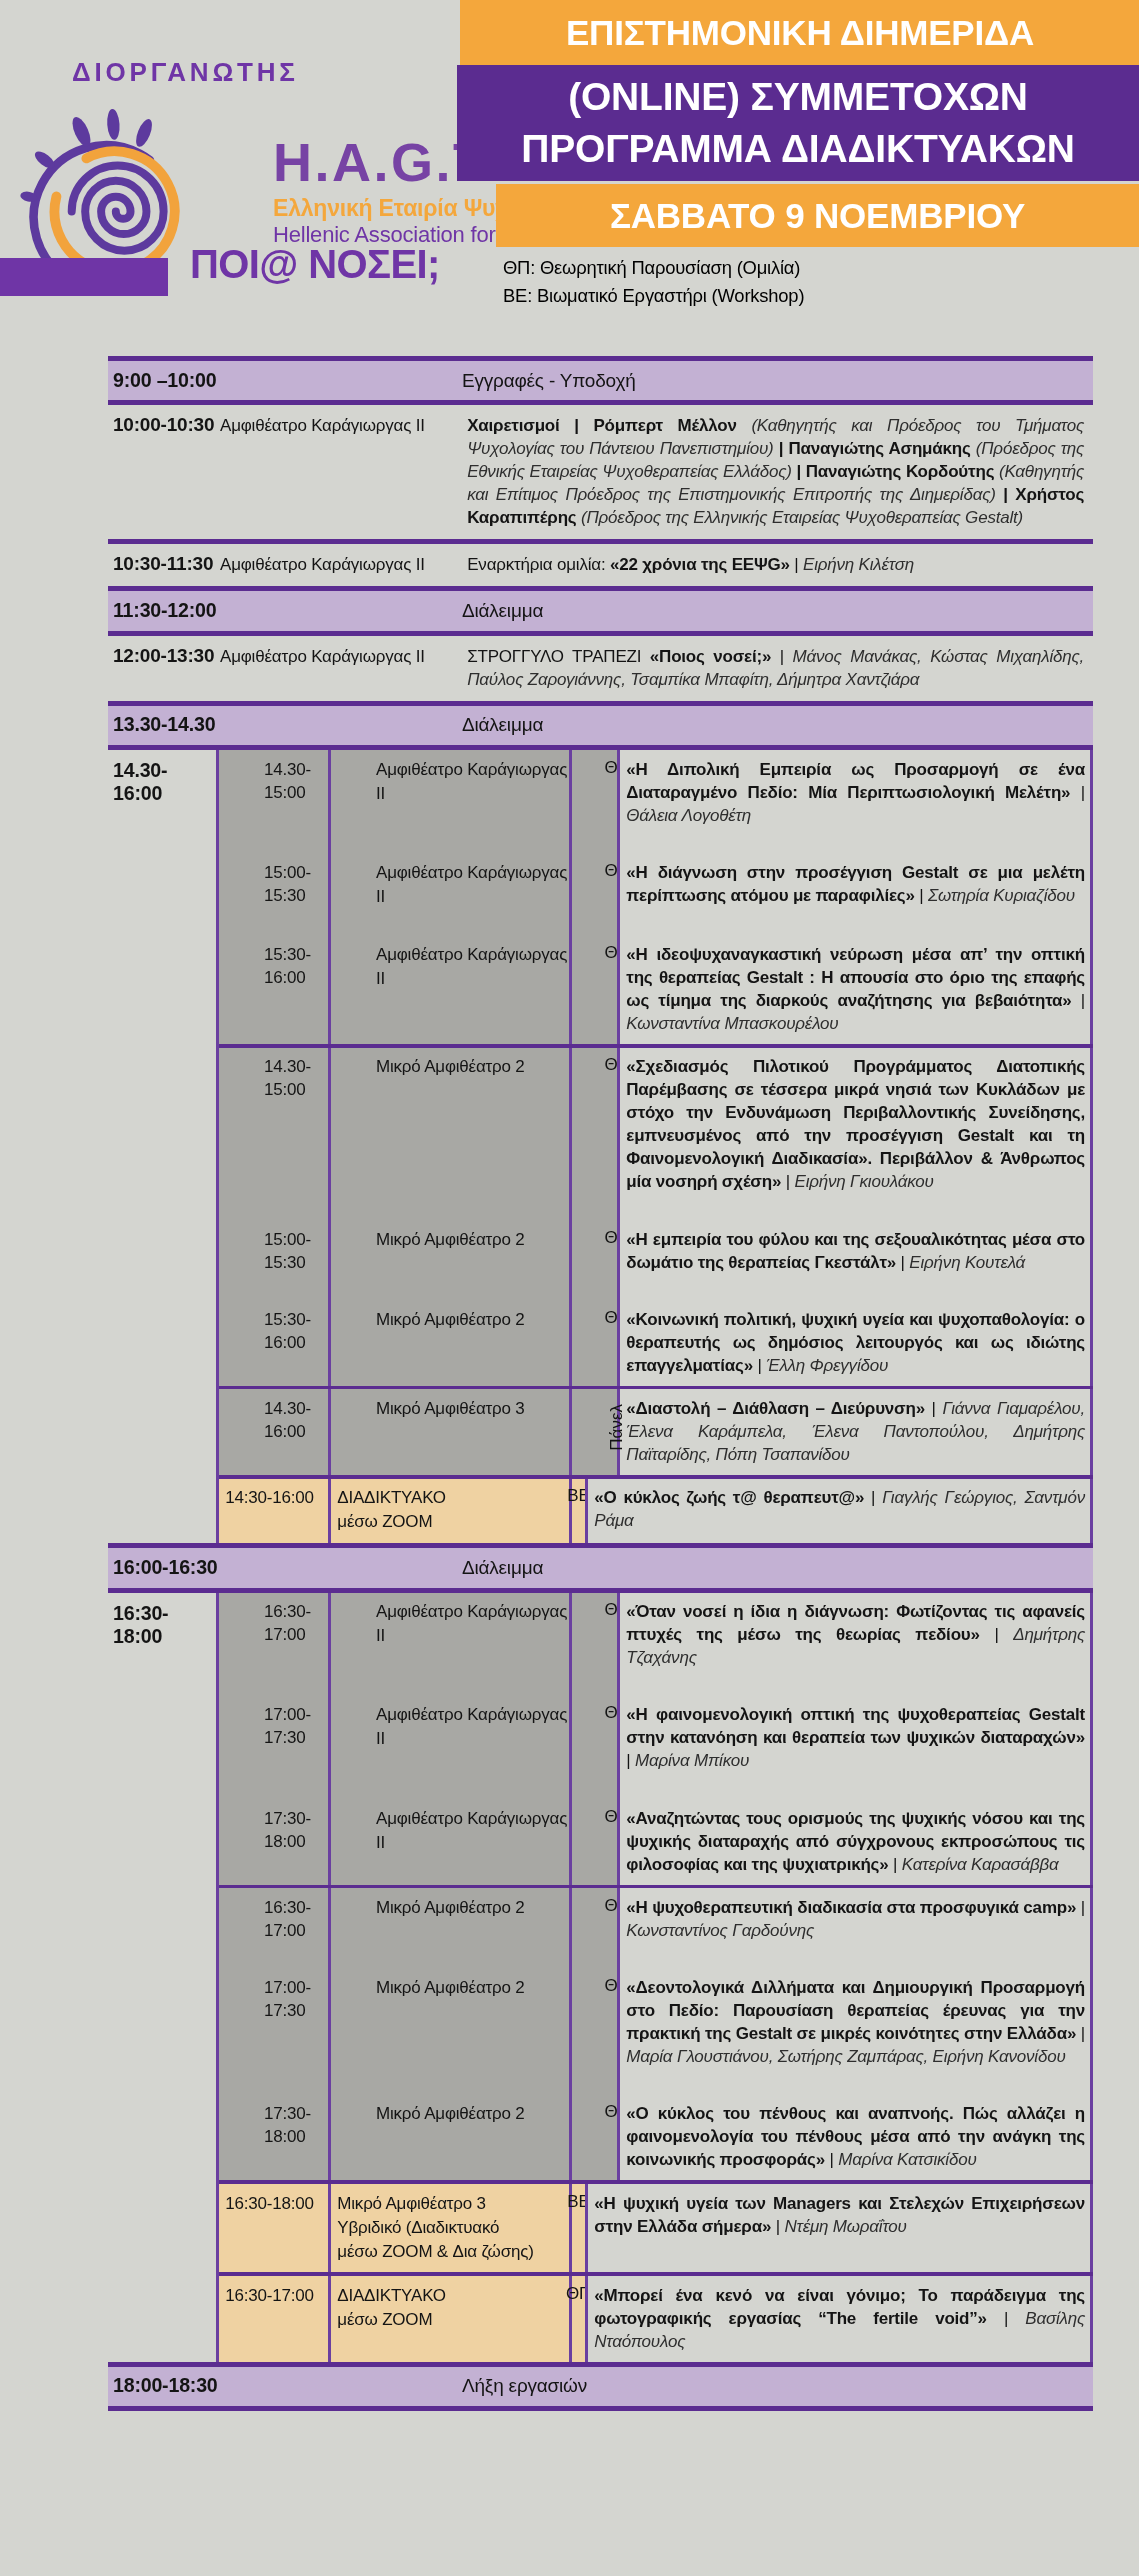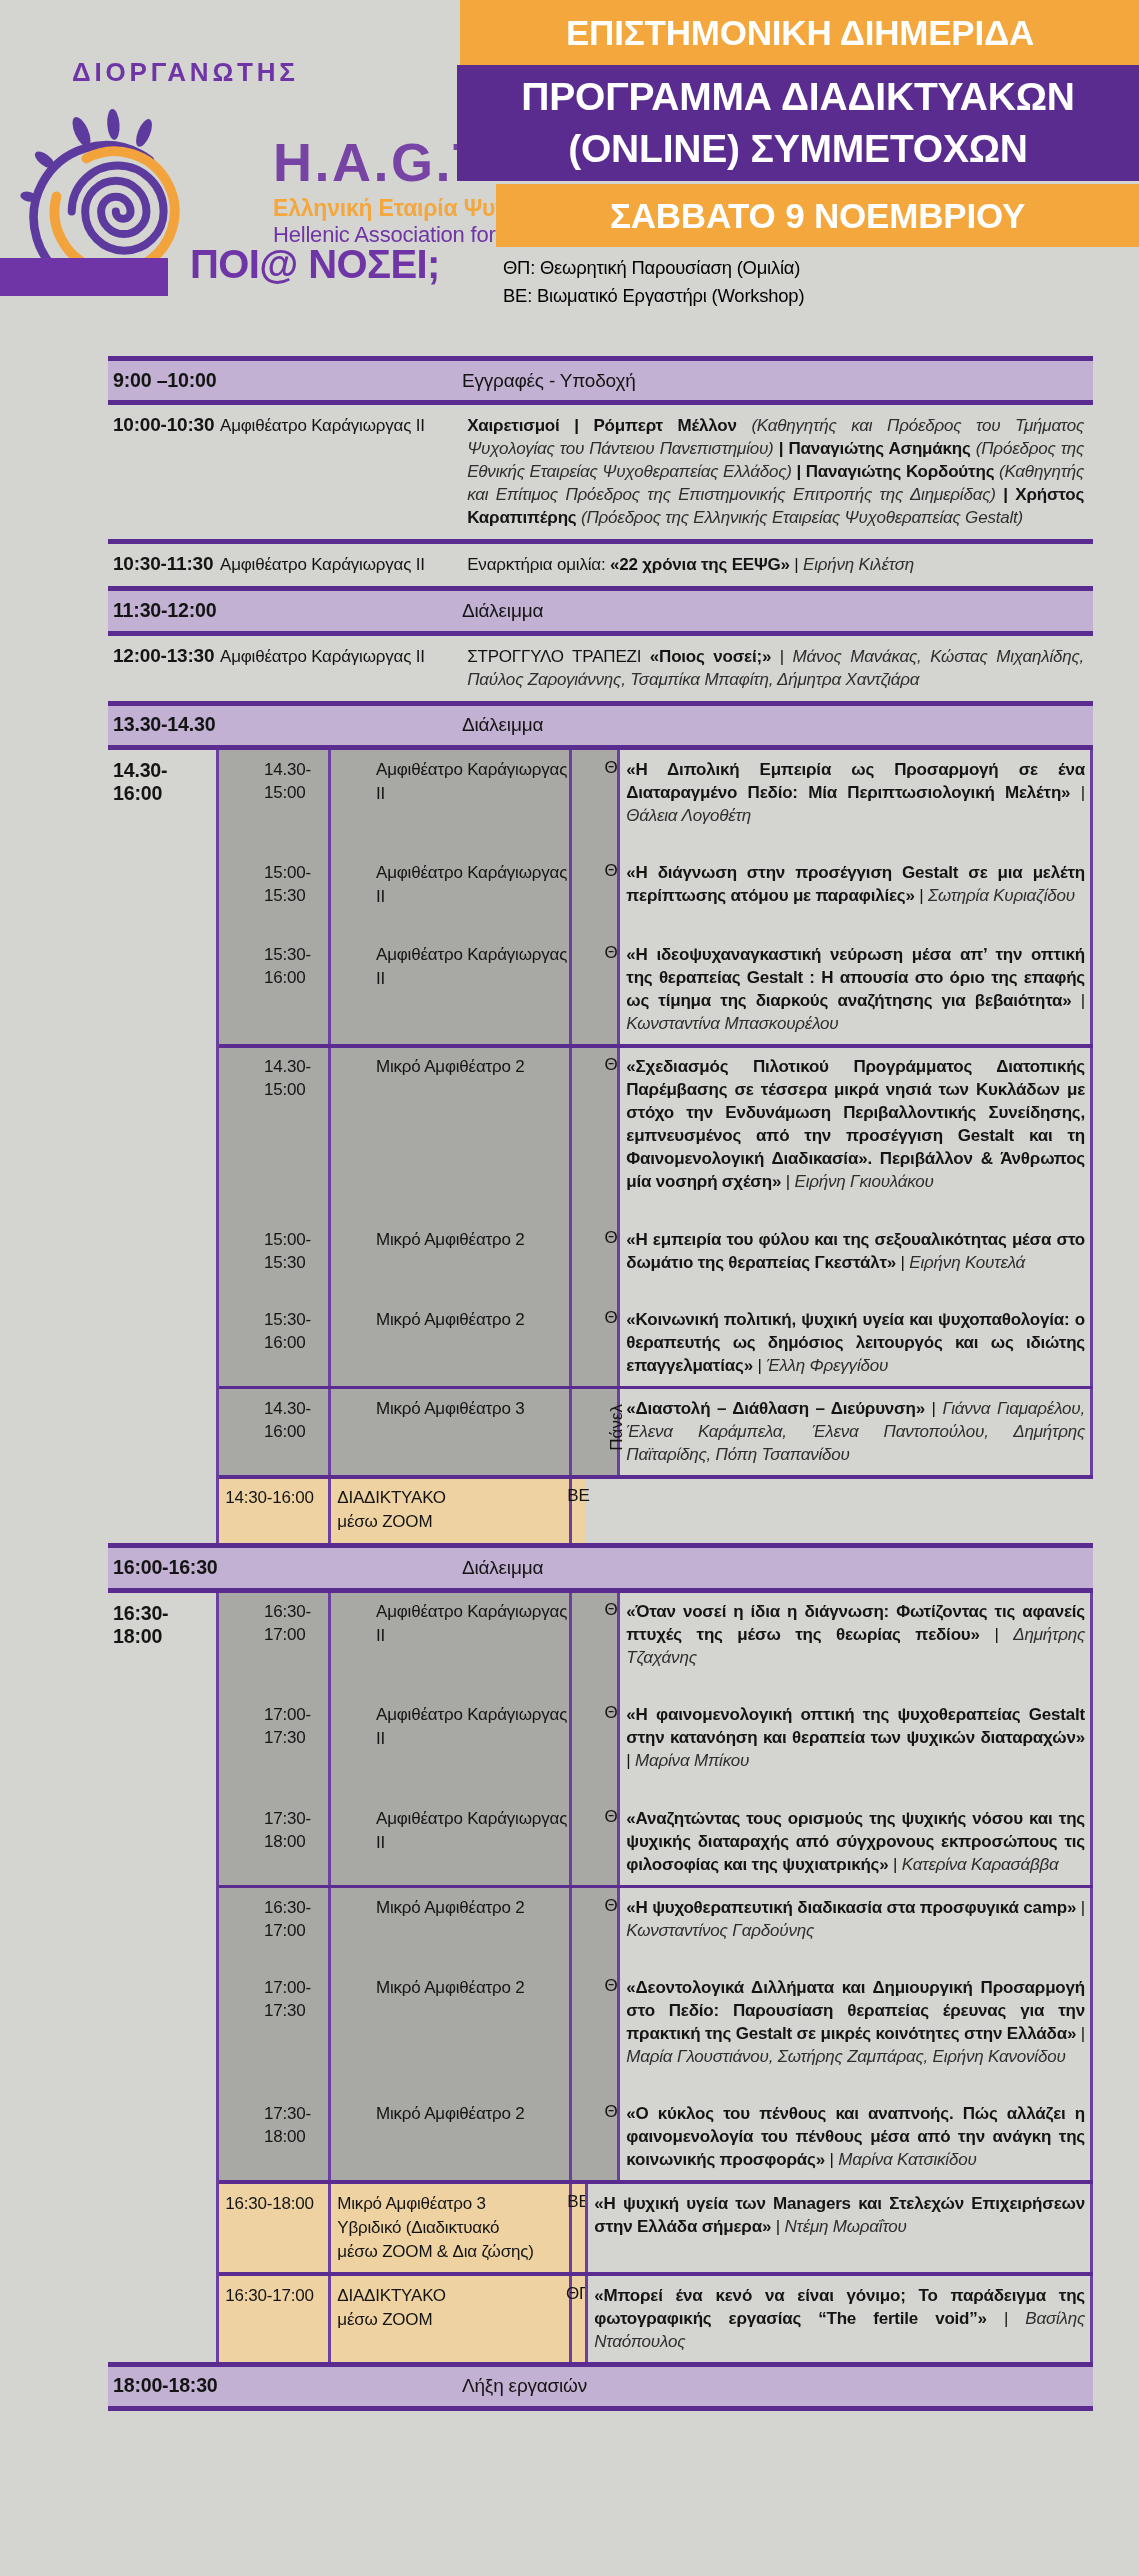--- a/index.html
+++ b/index.html
@@ -83,22 +83,22 @@
 <div class="logo-text">
   <div class="logo-acronym">H.A.G.T</div>
   <div class="logo-el">Ελληνική Εταιρία Ψυχοθεραπείας Gestalt</div>
   <div class="logo-en">Hellenic Association for Gestalt Therapy</div>
 </div>
 
 <div class="hband hband1">
   <span>ΕΠΙΣΤΗΜΟΝΙΚΗ ΔΙΗΜΕΡΙΔΑ</span>
 </div>
 <div class="hband hband2">
+  <span>(ONLINE) ΣΥΜΜΕΤΟΧΩΝ</span>
   <span>ΠΡΟΓΡΑΜΜΑ ΔΙΑΔΙΚΤΥΑΚΩΝ</span>
-  <span>(ONLINE) ΣΥΜΜΕΤΟΧΩΝ</span>
 </div>
 <div class="hband hband3">
   <span>ΣΑΒΒΑΤΟ 9 ΝΟΕΜΒΡΙΟΥ</span>
 </div>
 
 <div class="legend">
   <div>ΘΠ: Θεωρητική Παρουσίαση (Ομιλία)</div>
   <div>ΒΕ: Βιωματικό Εργαστήρι (Workshop)</div>
 </div>
 
@@ -208,20 +208,21 @@
           </div>
         </div>
         <div class="gsep"></div>
         <div class="grp bg-tan">
           <div class="srow">
             <div class="ct cc">14:30-16:00</div>
             <div class="cv cc"><span>ΔΙΑΔΙΚΤΥΑΚΟ</span><br><span>μέσω ZOOM</span></div>
             <div class="cg cc">
               <span>ΒΕ</span>
             </div>
+            <div class="cd"><span class="seg-b">«Ο κύκλος ζωής τ@ θεραπευτ@»</span><span class=""> | </span><span class="seg-i">Γιαγλής Γεώργιος, Σαντμόν Ράμα</span></div>
           </div>
         </div>
       </div>
     </div>
     <div class="hsep"></div>
     <div class="row band">
       <div class="bt">16:00-16:30</div>
       <div class="bl">Διάλειμμα</div>
     </div>
     <div class="hsep"></div>

